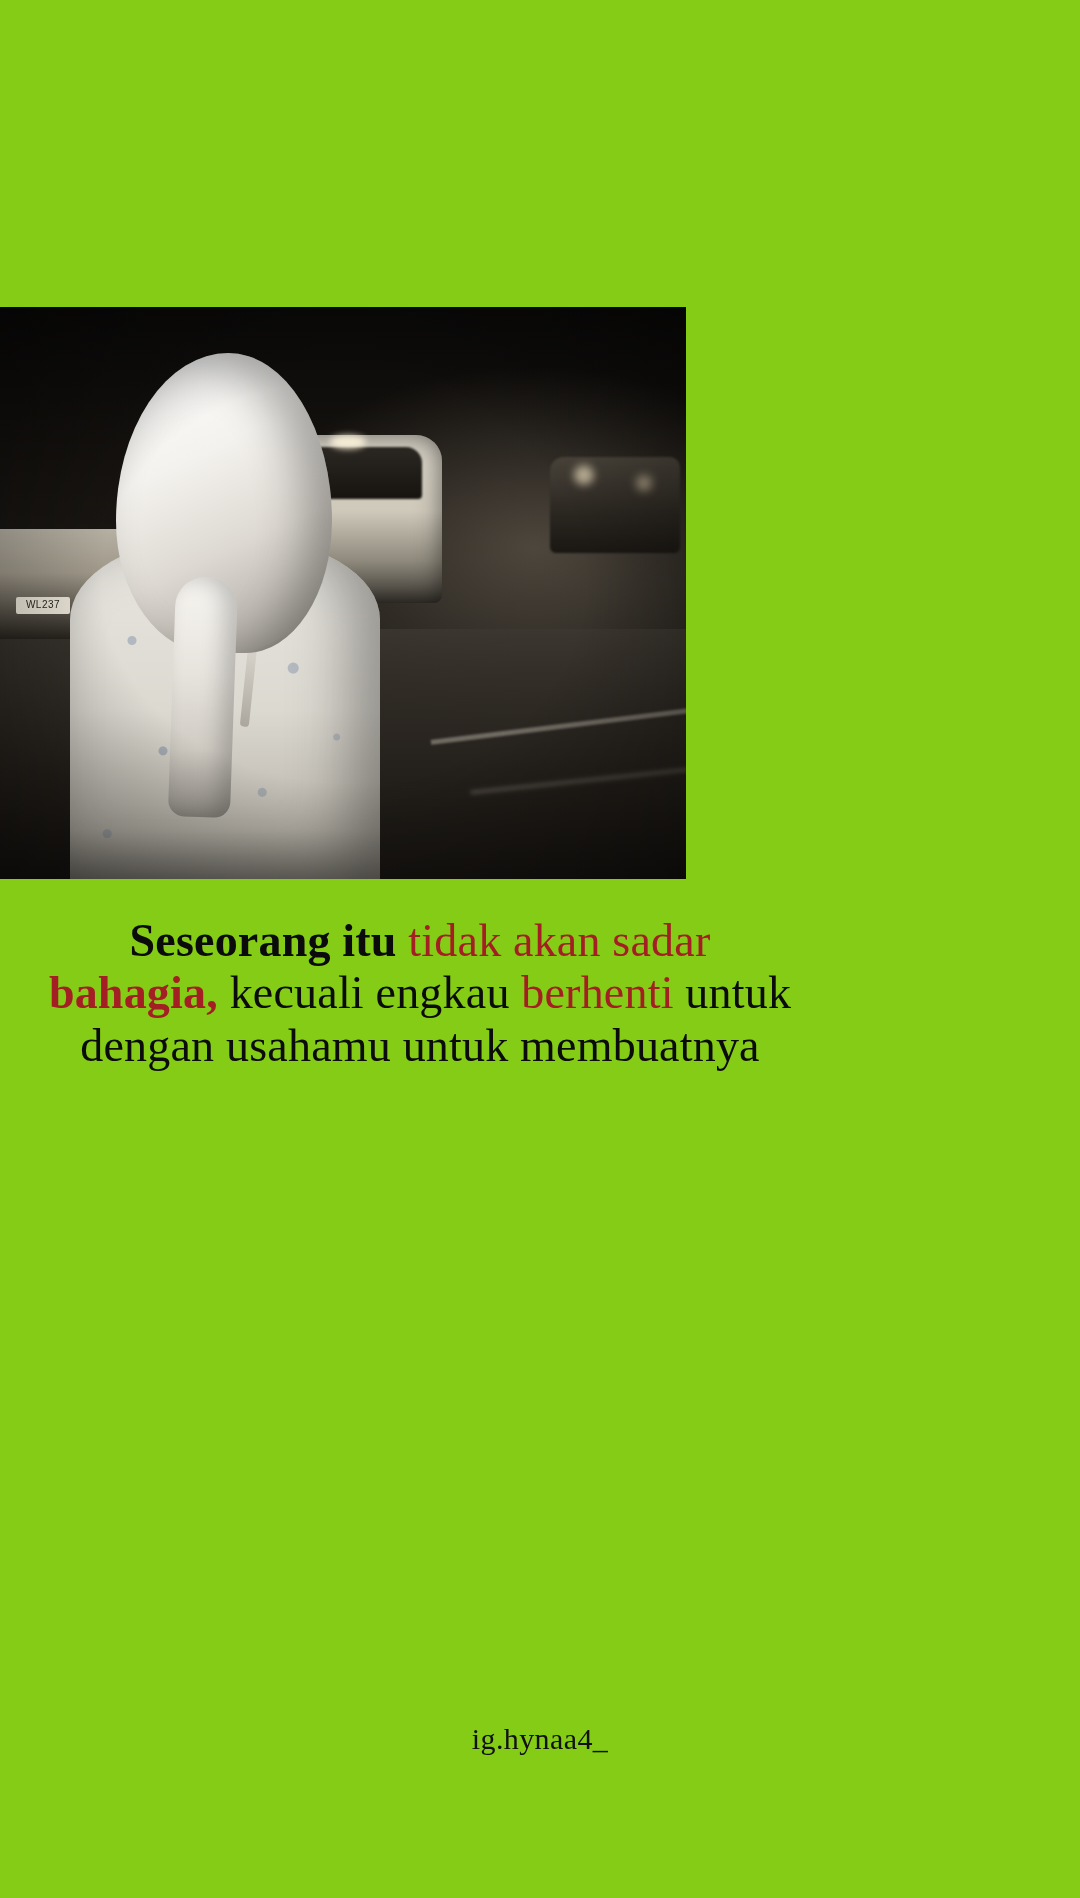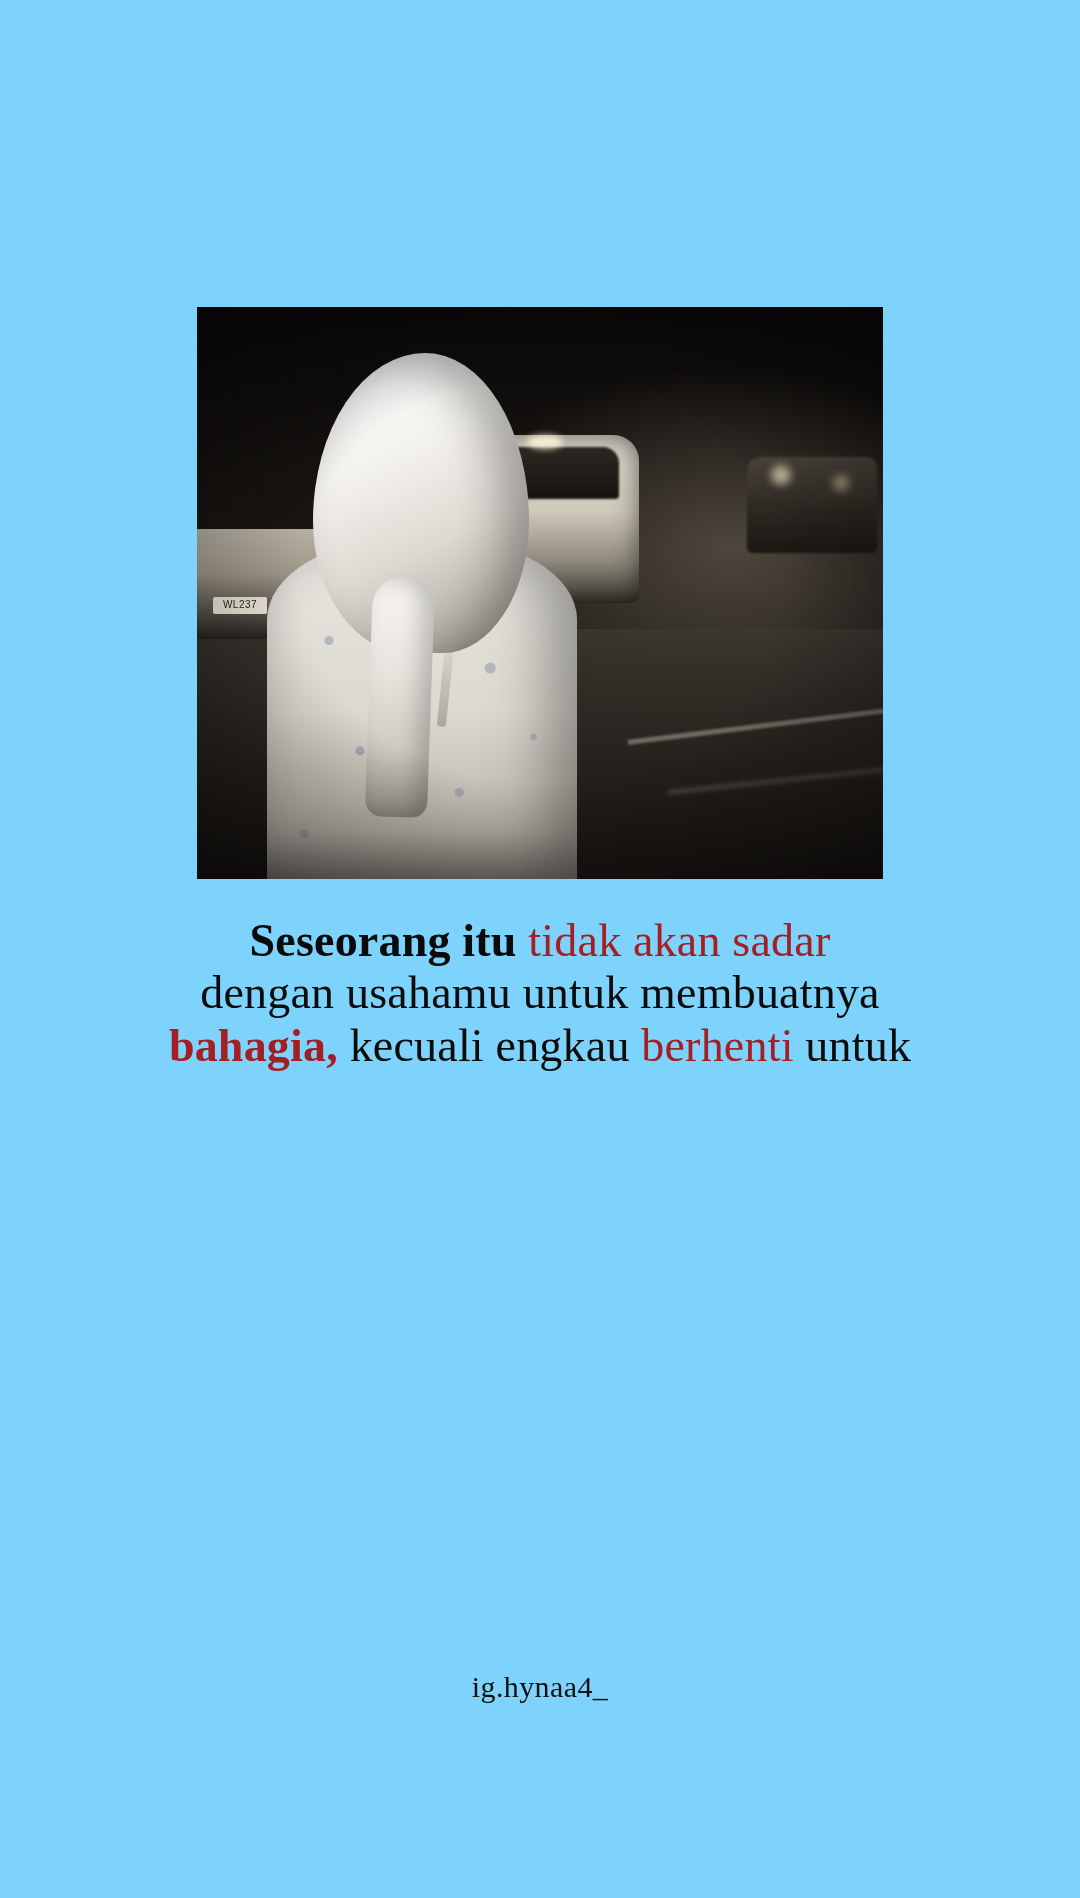--- a/index.html
+++ b/index.html
@@ -10,24 +10,24 @@
   body {
     width: 1080px;
     height: 1898px;
     font-family: "Liberation Serif", serif;
     overflow: hidden;
     position: relative;
   }
   .page {
     width: 1080px;
     height: 1898px;
-    background: #7dd3fc;
+    background: #84cc16;
     display: flex;
     flex-direction: column;
-    align-items: center;
+    align-items: flex-start;
     position: relative;
   }
 
   
   .photo-wrap {
     margin-top: 307px;
     width: 686px;
     height: 572px;
     position: relative;
     overflow: hidden;
@@ -246,21 +246,21 @@
   .quote .line {
     display: block;
     white-space: nowrap;
   }
 
   
   .handle {
     position: absolute;
     left: 0;
     right: 0;
-    top: 1670px;
+    top: 1722px;
     text-align: center;
     font-size: 30px;
     color: #111111;
     letter-spacing: 0.4px;
   }
 </style>
 </head>
 <body>
 
 <div class="page">
@@ -287,22 +287,22 @@
       </div>
       <div class="vignette"></div>
     </div>
   </div>
 
   <div class="quote">
     <span class="line">
       <span class="bold">Seseorang itu </span><span class="red">tidak akan sadar</span>
     </span>
     <span class="line">
+      <span class="red bold">bahagia,</span><span> kecuali engkau </span><span class="red">berhenti</span><span> untuk</span>
+    </span>
+    <span class="line">
       <span>dengan usahamu untuk membuatnya</span>
     </span>
-    <span class="line">
-      <span class="red bold">bahagia,</span><span> kecuali engkau </span><span class="red">berhenti</span><span> untuk</span>
-    </span>
   </div>
 
   <div class="handle">ig.hynaa4_</div>
 
 </div>
 
 </body></html>

